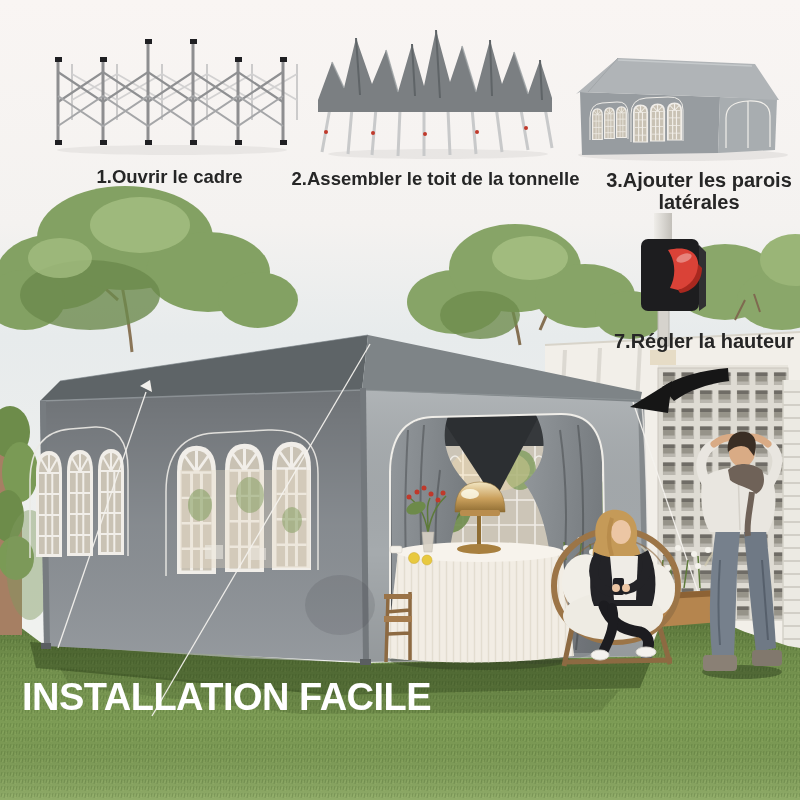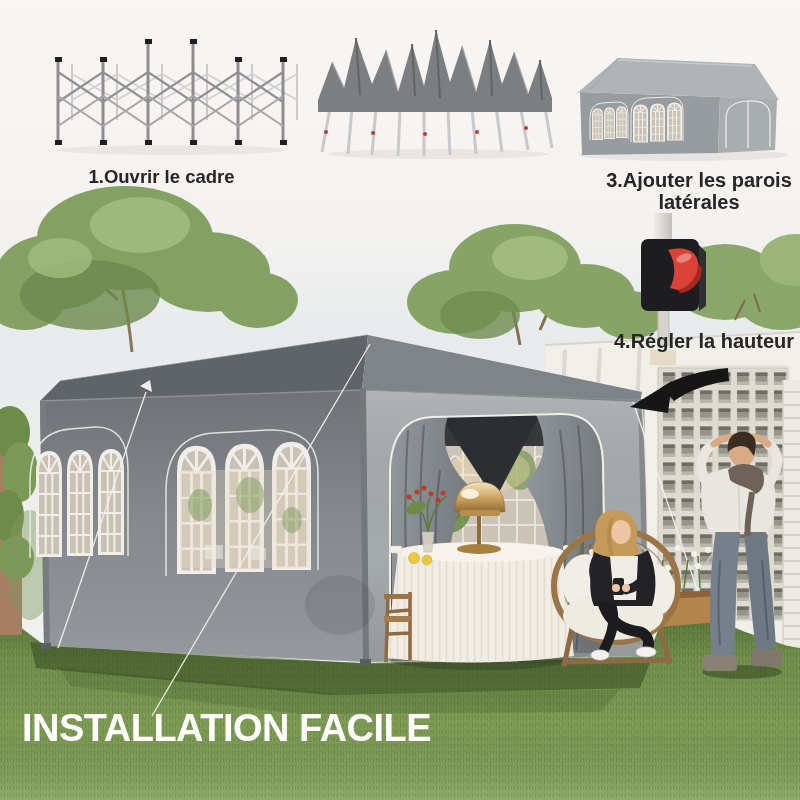--- a/index.html
+++ b/index.html
@@ -6,26 +6,26 @@
   .stage{
     position:relative;width:800px;height:800px;overflow:hidden;
     background:linear-gradient(#f9f5f3 0%,#f3f1ef 28%,#e9edee 46%,#f0f1ef 62%,#eef0ee 100%);
     font-family:"Liberation Sans",sans-serif;
   }
   svg.scene{position:absolute;left:0;top:0;width:800px;height:800px;display:block;}
   .caption{
     position:absolute;font-weight:bold;color:#262626;text-align:center;line-height:1.12;
     font-family:"Liberation Sans",sans-serif;
   }
-  #c1{left:54px;top:167px;width:215px;font-size:18.5px;}
+  #c1{left:62px;top:167px;width:215px;font-size:18.5px;}
   #c2{left:278px;top:169px;width:315px;font-size:18.5px;}
   #c3{left:598px;top:169px;width:202px;font-size:20px;}
   #c4{left:608px;top:330px;width:192px;font-size:20px;}
   .headline{
-    position:absolute;left:22px;top:707px;font-size:38px;font-weight:bold;color:#ffffff;
+    position:absolute;left:22px;top:676px;font-size:38px;font-weight:bold;color:#ffffff;
     letter-spacing:-0.5px;white-space:nowrap;
   }
 </style>
 </head>
 <body>
 
 <div class="stage">
 
 <svg class="scene" viewBox="0 0 800 800" aria-hidden="true">
   <defs>
@@ -391,17 +391,18 @@
     <ellipse cx="684" cy="258" rx="8" ry="4" fill="rgba(255,255,255,0.35)" transform="rotate(-20 684 258)"></ellipse>
   </g>
 
   <g>
     <path d="M728,368 C702,370 678,377 662,387 L674,401 C688,391 706,384 729,381 Z" fill="#161616"></path>
     <polygon points="630,407 672,381 668,413" fill="#161616"></polygon>
   </g>
 </svg>
 
 <div class="caption" id="c1">1.Ouvrir le cadre</div>
+<div class="caption" id="c2">2.Assembler le toit de la tonnelle</div>
 <div class="caption" id="c3">3.Ajouter les parois latérales</div>
-<div class="caption" id="c4">4.Régler la hauteur</div>
+<div class="caption" id="c4">7.Régler la hauteur</div>
 <div class="headline">INSTALLATION FACILE</div>
 
 </div>
 
 </body></html>

